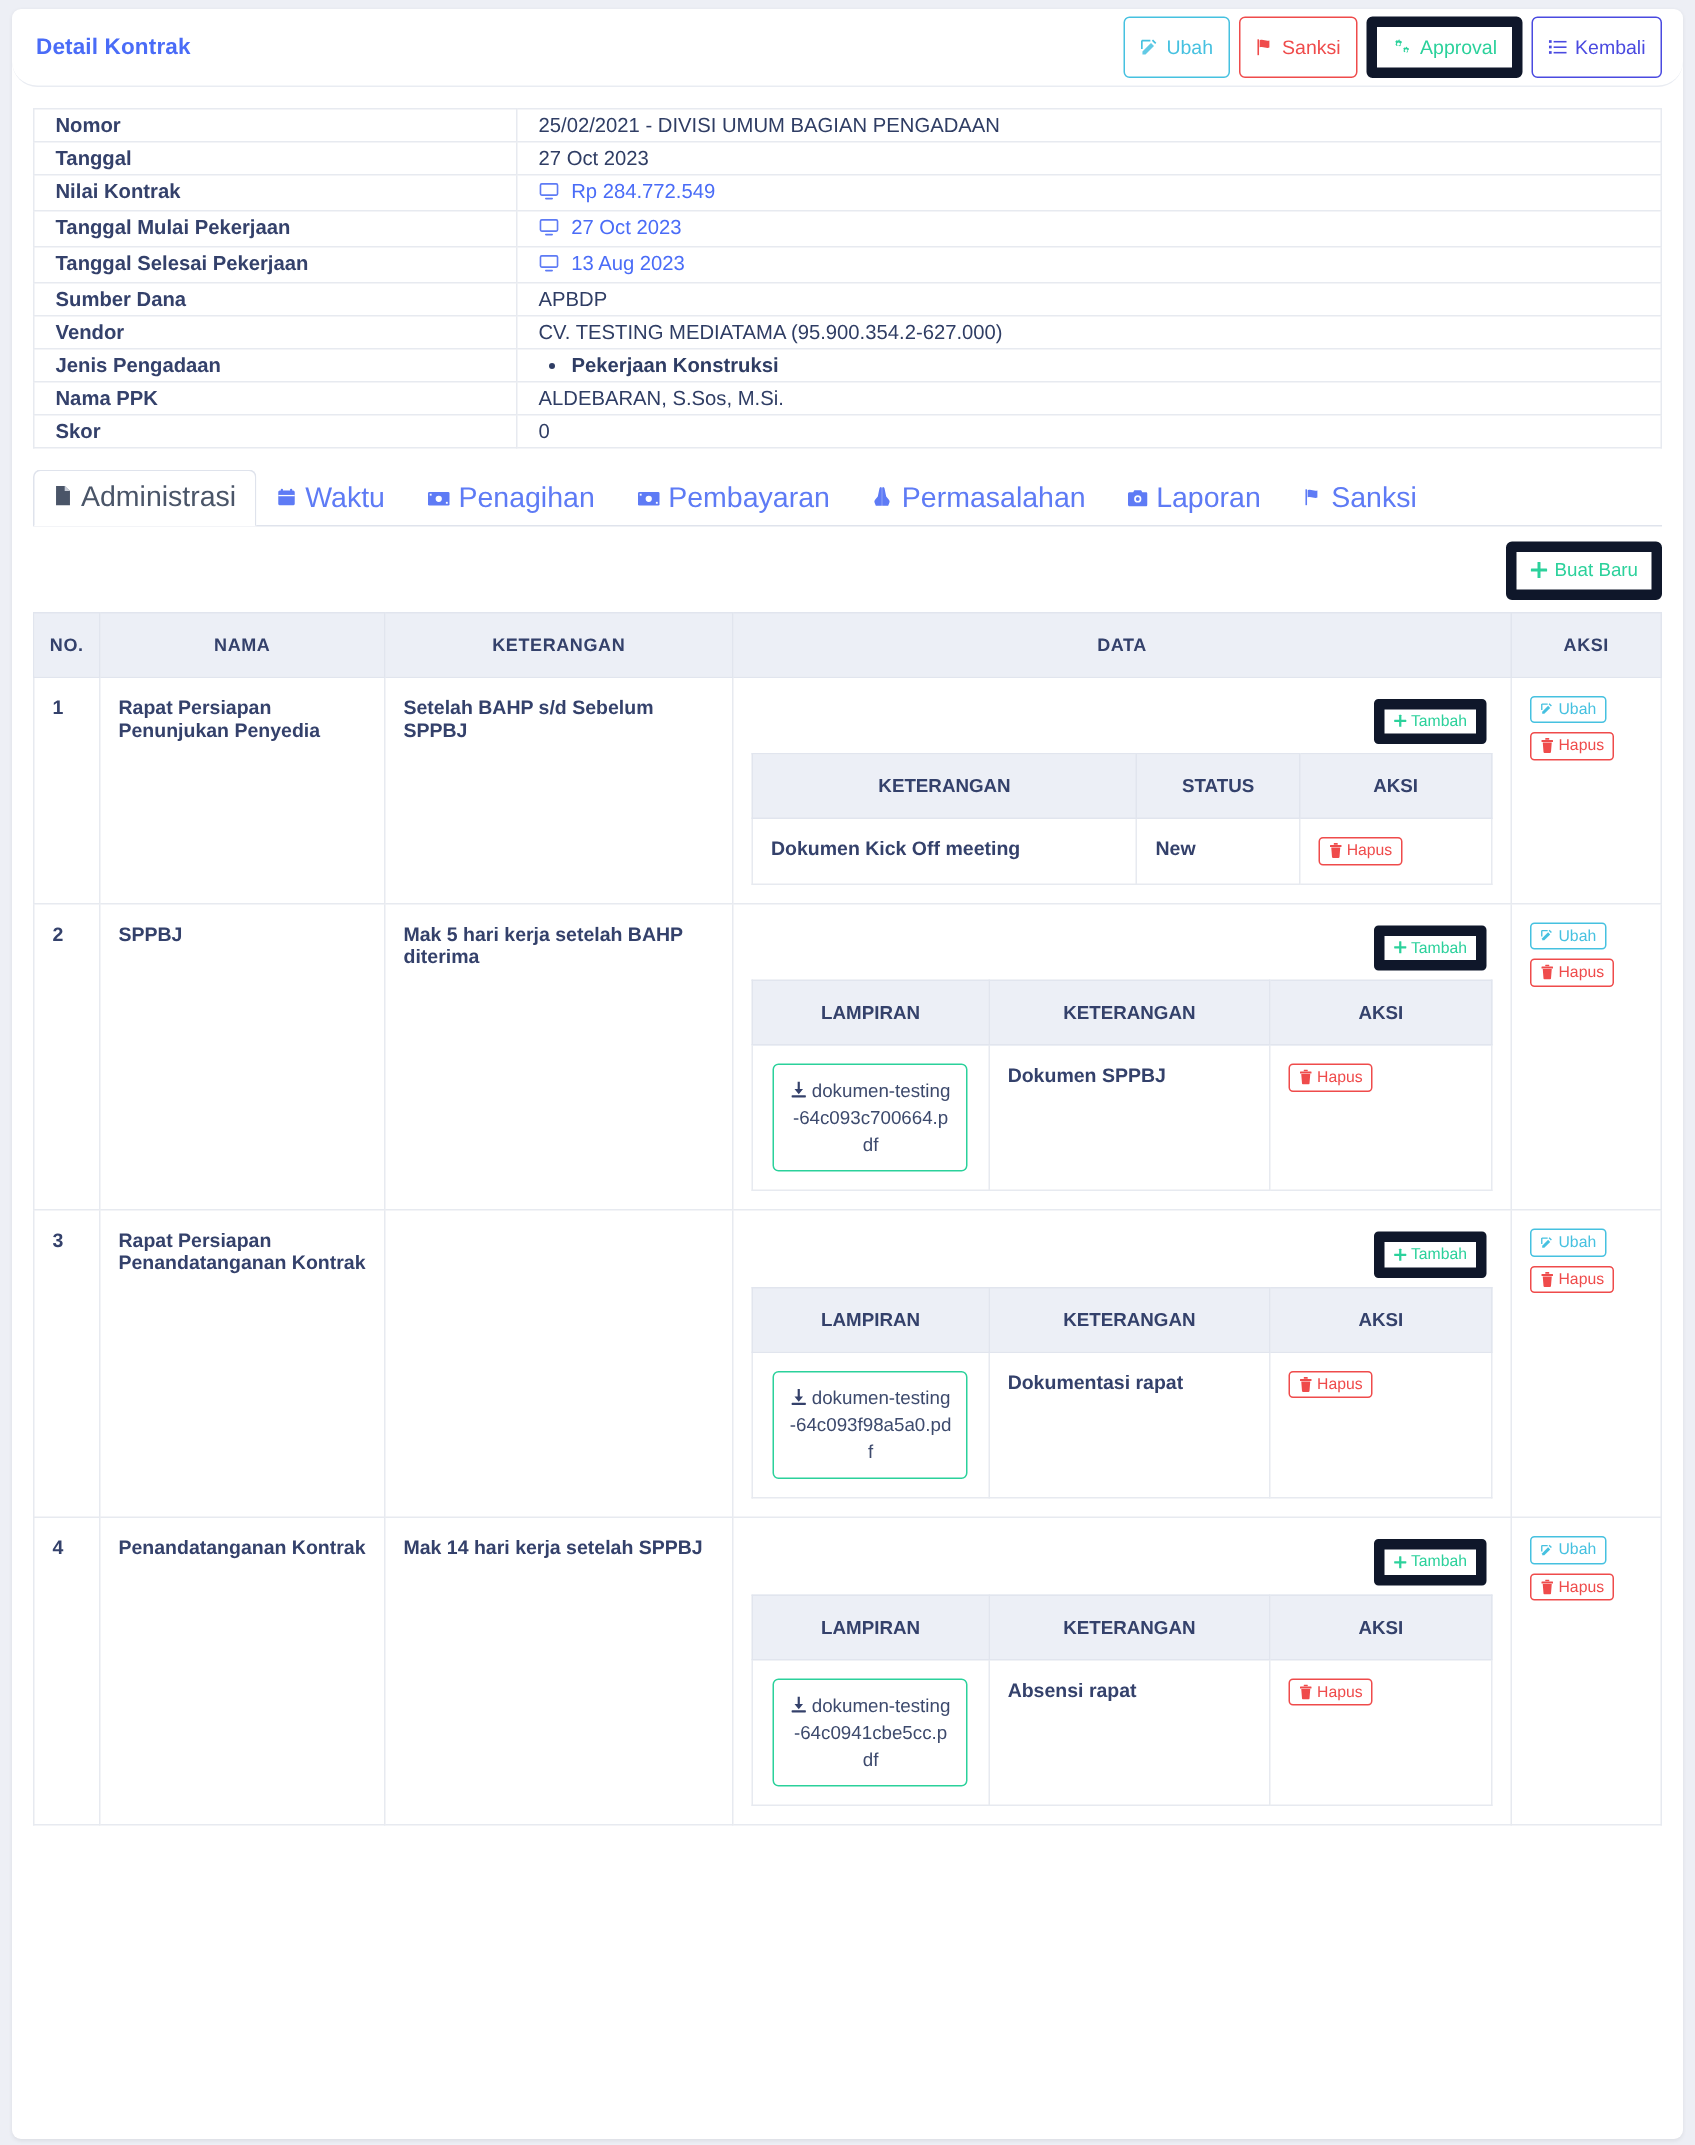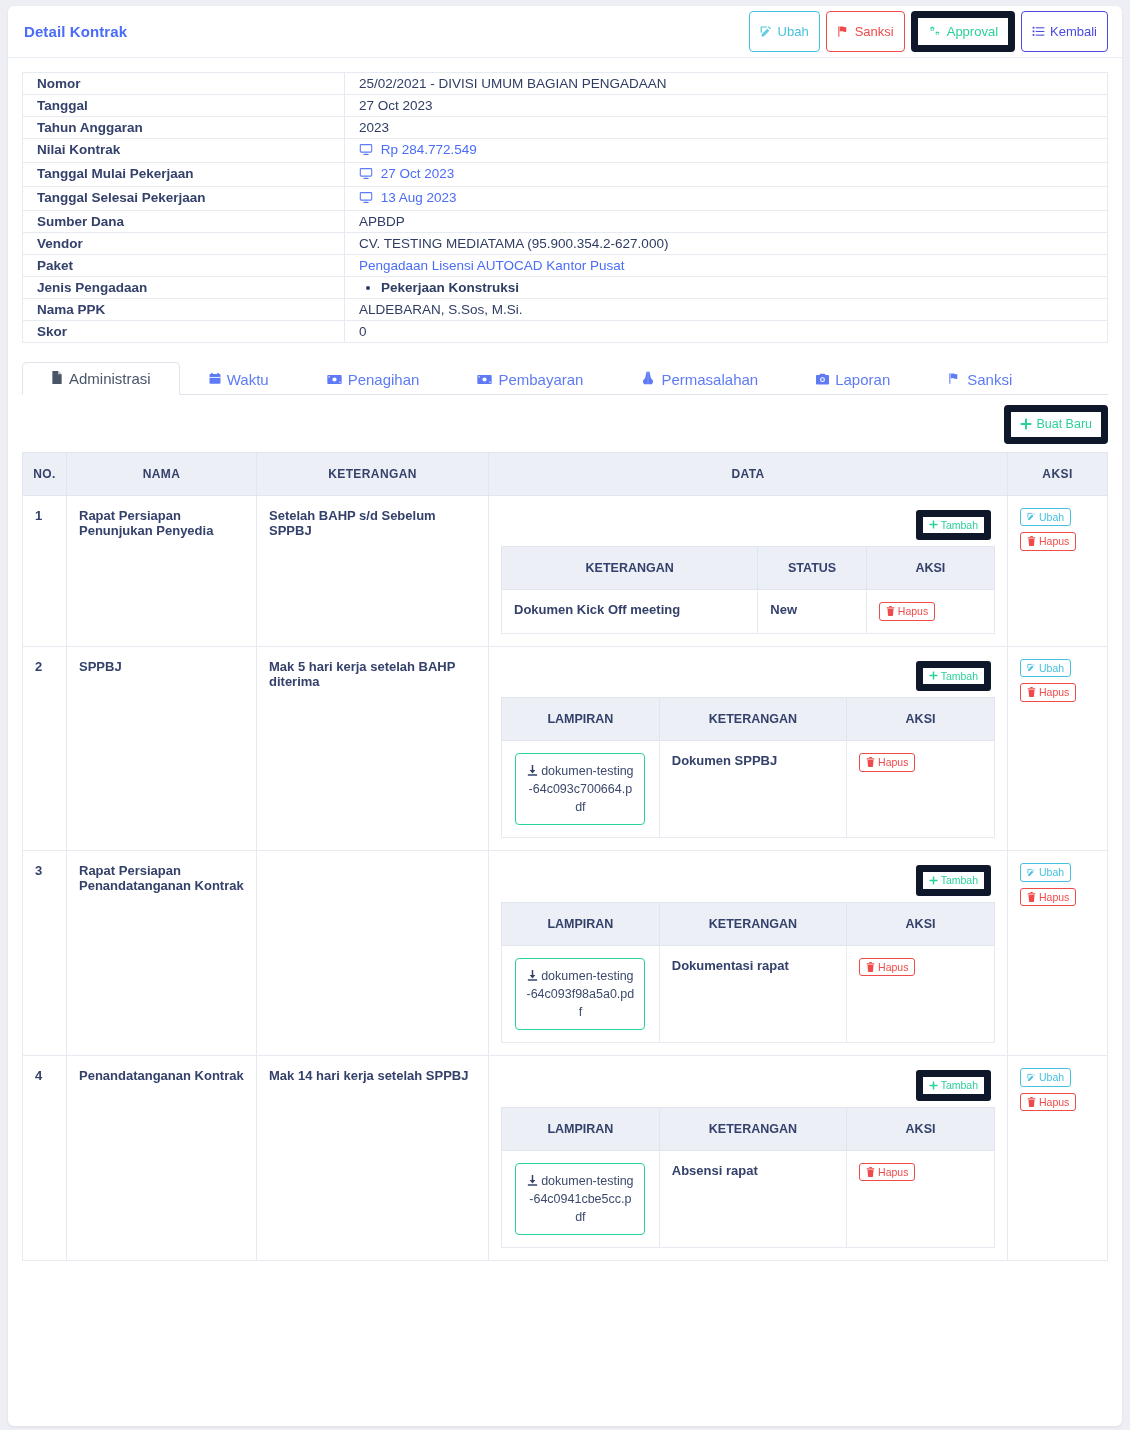--- a/index.html
+++ b/index.html
@@ -23,20 +23,21 @@
     box-shadow: 0 1px 3px rgba(0,0,0,.07);
   }
   
   .card-header {
     height: 52px;
     display: flex;
     align-items: center;
     justify-content: space-between;
     padding: 0 14px 0 16px;
     border-bottom: 1px solid #e9ecf2;
+    border-radius: 17px;
   }
   .page-title {
     color: #4a6cf7;
     font-size: 15px;
     font-weight: 700;
     letter-spacing: .1px;
   }
   .hdr-btns { display: flex; gap: 6px; }
   .btn {
     display: inline-flex;
@@ -87,23 +88,23 @@
     margin: 18px 14px 0 14px;
     display: flex;
     align-items: flex-end;
     border-bottom: 1px solid #dfe3ec;
     height: 34px;
   }
   .tab {
     display: inline-flex;
     align-items: center;
     gap: 6px;
-    font-size: 15px;
+    font-size: 19px;
     color: #5e7bf5;
-    padding: 7px 28px;
+    padding: 7px 13px;
     cursor: pointer;
     border: 1px solid transparent;
     border-bottom: none;
     border-radius: 5px 5px 0 0;
     position: relative;
     top: 1px;
     white-space: nowrap;
   }
   .tab.active {
     color: #4a5568;
@@ -277,24 +278,20 @@
       <tbody>
         <tr>
           <td class="lbl">Nomor</td>
           <td class="val">25/02/2021 - DIVISI UMUM BAGIAN PENGADAAN</td>
         </tr>
         <tr>
           <td class="lbl">Tanggal</td>
           <td class="val">27 Oct 2023</td>
         </tr>
         <tr>
-          <td class="lbl">Tahun Anggaran</td>
-          <td class="val">2023</td>
-        </tr>
-        <tr>
           <td class="lbl">Nilai Kontrak</td>
           <td class="val">
             <span class="icon-inline">
               <svg width="14" height="13" viewBox="0 0 16 16" fill="none" stroke="#5e7bf5" stroke-width="1.35">
                 <rect x="1" y="2" width="14" height="9.2" rx="1.1"></rect>
                 <path d="M5.4 14h5.2" stroke-linecap="round"></path>
               </svg>
             </span><span class="mono-blue">Rp 284.772.549</span>
           </td>
         </tr>
@@ -320,26 +317,20 @@
             </span><span class="mono-blue">13 Aug 2023</span>
           </td>
         </tr>
         <tr>
           <td class="lbl">Sumber Dana</td>
           <td class="val">APBDP</td>
         </tr>
         <tr>
           <td class="lbl">Vendor</td>
           <td class="val">CV. TESTING MEDIATAMA (95.900.354.2-627.000)</td>
-        </tr>
-        <tr>
-          <td class="lbl">Paket</td>
-          <td class="val">
-            <a class="link" href="#">Pengadaan Lisensi AUTOCAD Kantor Pusat</a>
-          </td>
         </tr>
         <tr>
           <td class="lbl">Jenis Pengadaan</td>
           <td class="val">
             <ul class="bullets">
               <li>Pekerjaan Konstruksi</li>
             </ul>
           </td>
         </tr>
         <tr>

